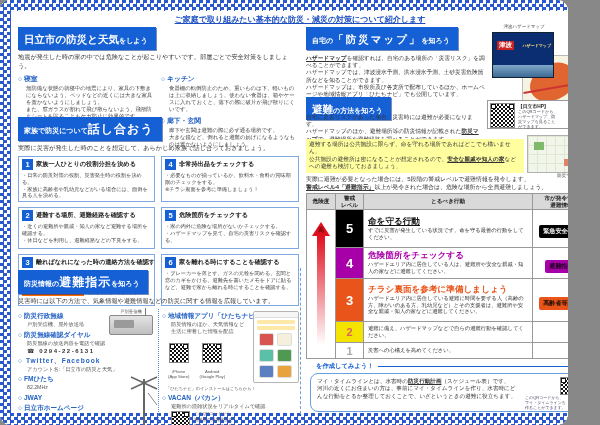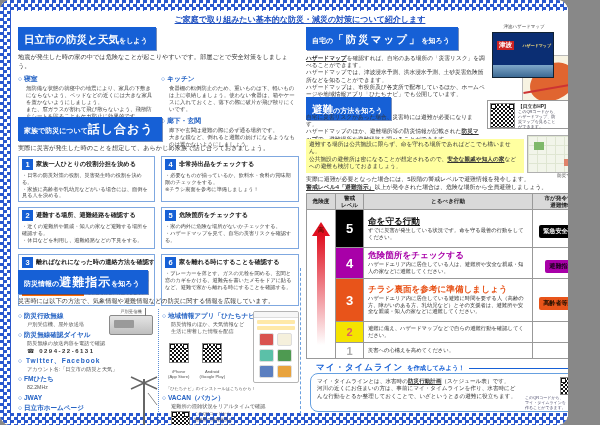--- a/index.html
+++ b/index.html
@@ -433,21 +433,20 @@
         <td class="act-cell">
           <span class="act-desc">災害への心構えを高めてください。</span>
         </td>
         <td class="badge-cell"></td>
       </tr>
     </tbody>
       </table>
   </div>
 
   <div class="tl-head">
-    <span class="tl-big">マイ・タイムライン</span>
     <span class="tl-sm">を作成してみよう！</span>
     <span class="tl-rule"></span>
   </div>
   <div class="tl-box">
     <p class="tl-body pre"><span>マイ・タイムラインとは、水害時の</span><span class="em-u">防災行動計画</span><span>（スケジュール表）です。
 河川の近くにお住まいの方は、事前にマイ・タイムラインを作り、水害時にどんな行動をとるか整理しておくことで、いざというときの避難に役立ちます。</span></p>
     <div class="qr tl-qr"></div>
     <p class="tl-cap">このQRコードから、
 マイ・タイムラインを
 作ることができます。</p>

